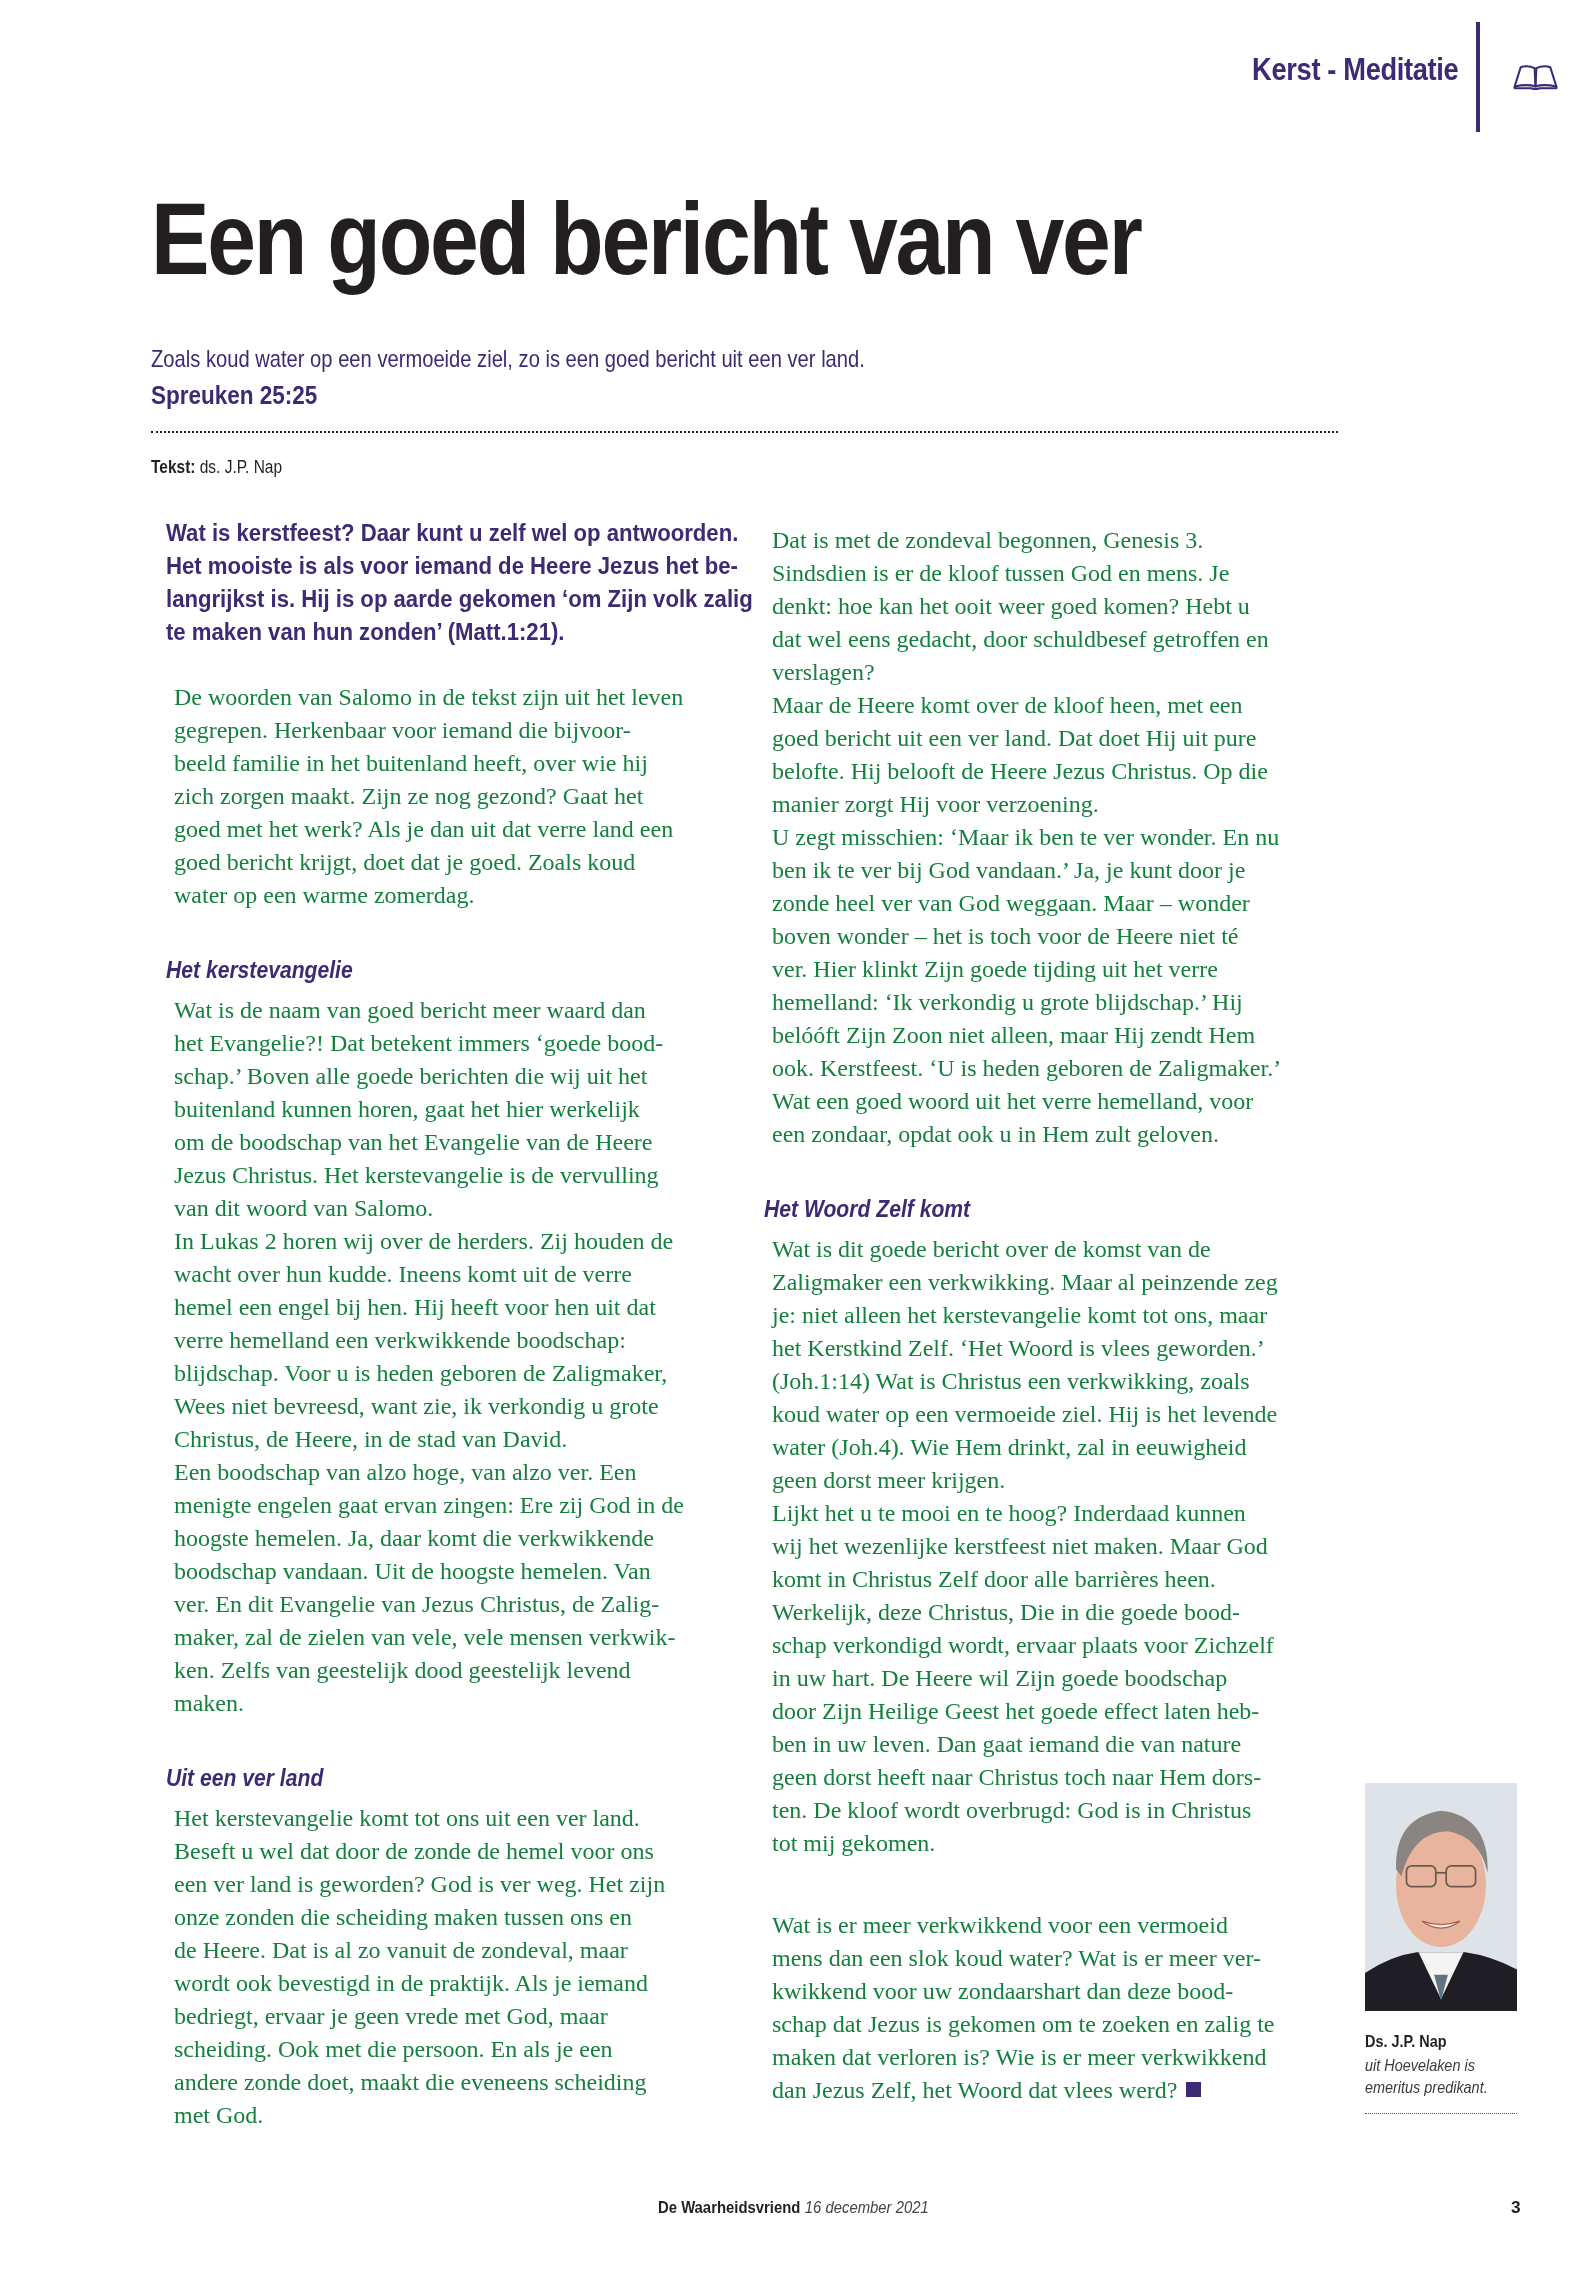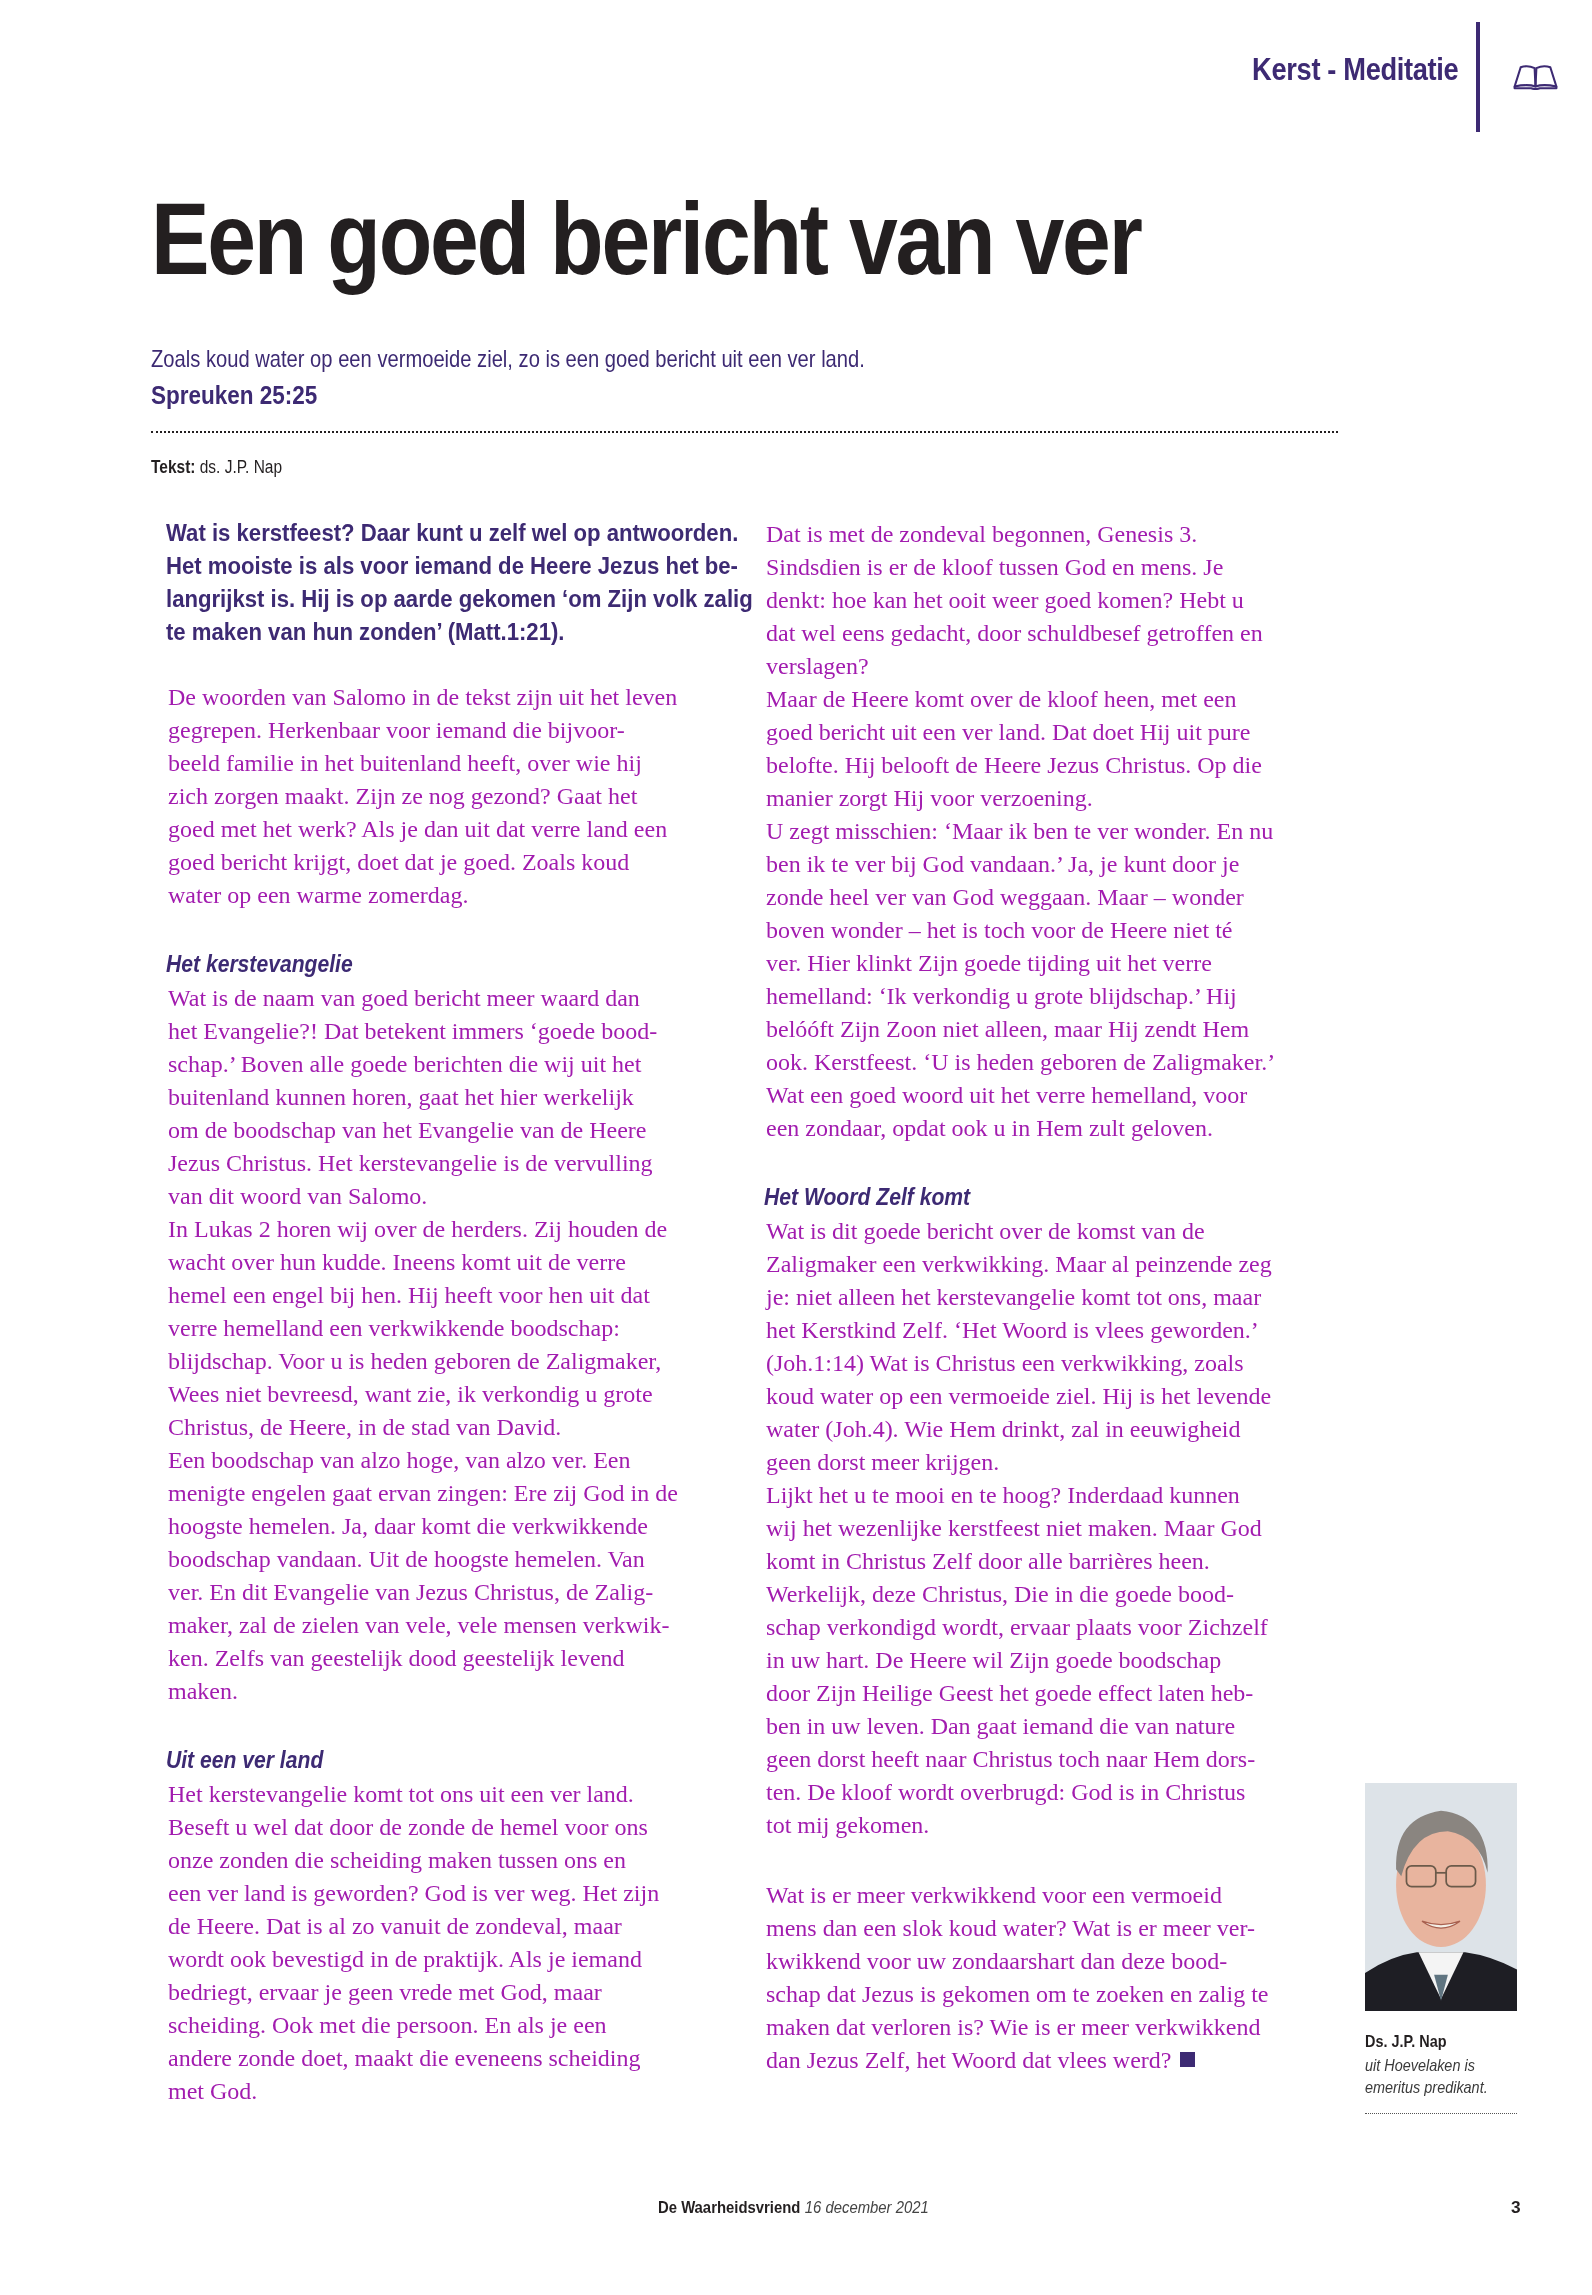--- a/index.html
+++ b/index.html
@@ -19,21 +19,21 @@
   .byline { position: absolute; top: 457px; left: 151px; font-family: "Liberation Sans", sans-serif; font-size: 18px; transform: scaleX(0.86); transform-origin: left center; white-space: nowrap; }
   .byline b { font-weight: bold; }
 
   .col { position: absolute; width: 570px; }
   .col-left { left: 166px; top: 516px; }
   .col-right { left: 764px; top: 516px; }
 
   .lead { font-family: "Liberation Sans", sans-serif; font-weight: bold; font-size: 24.6px; line-height: 33px; color: #3d2a73; margin: 0 0 33px 0; transform: scaleX(0.9); transform-origin: left top; width: 630px; }
   .lead span { display: block; white-space: nowrap; }
 
-  .body-text { font-family: "Liberation Serif", serif; font-size: 24px; line-height: 33px; color: #a21caf; margin: 2px; }
+  .body-text { font-family: "Liberation Serif", serif; font-size: 24px; line-height: 33px; color: #15803d; margin: 8px; }
   .body-text .ln { display: block; white-space: nowrap; }
   .para-gap { height: 33px; }
 
   .subhead { font-family: "Liberation Sans", sans-serif; font-style: italic; font-weight: bold; font-size: 24px; line-height: 33px; color: #3d2a73; margin: 0; transform: scaleX(0.88); transform-origin: left center; white-space: nowrap; }
 
   .end-mark { display: inline-block; width: 14.7px; height: 14.7px; background: #3d2a73; margin-left: 8.6px; vertical-align: 0.9px; }
 
   .photo { position: absolute; left: 1365px; top: 1783px; width: 152px; height: 228px; overflow: hidden; background: #dfe5ea; }
   .photo-name { position: absolute; left: 1365px; top: 2032px; font-family: "Liberation Sans", sans-serif; font-weight: bold; font-size: 16.4px; color: #231f20; transform: scaleX(0.88); transform-origin: left center; white-space: nowrap; }
   .photo-desc { position: absolute; left: 1365px; top: 2054px; font-family: "Liberation Sans", sans-serif; font-style: italic; font-size: 16.4px; line-height: 22.4px; color: #3a3a3a; transform: scaleX(0.88); transform-origin: left top; white-space: nowrap; }
@@ -104,22 +104,22 @@
       <span class="ln">ver. En dit Evangelie van Jezus Christus, de Zalig-</span>
       <span class="ln">maker, zal de zielen van vele, vele mensen verkwik-</span>
       <span class="ln">ken. Zelfs van geestelijk dood geestelijk levend</span>
       <span class="ln">maken.</span>
     </div>
   <div class="para-gap"></div>
   <div class="subhead">Uit een ver land</div>
   <div class="body-text" id="sec2">
       <span class="ln">Het kerstevangelie komt tot ons uit een ver land.</span>
       <span class="ln">Beseft u wel dat door de zonde de hemel voor ons</span>
+      <span class="ln">een ver land is geworden? God is ver weg. Het zijn</span>
       <span class="ln">onze zonden die scheiding maken tussen ons en</span>
-      <span class="ln">een ver land is geworden? God is ver weg. Het zijn</span>
       <span class="ln">de Heere. Dat is al zo vanuit de zondeval, maar</span>
       <span class="ln">wordt ook bevestigd in de praktijk. Als je iemand</span>
       <span class="ln">bedriegt, ervaar je geen vrede met God, maar</span>
       <span class="ln">scheiding. Ook met die persoon. En als je een</span>
       <span class="ln">andere zonde doet, maakt die eveneens scheiding</span>
       <span class="ln">met God.</span>
     </div>
 </div>
 
 <div class="col col-right">

